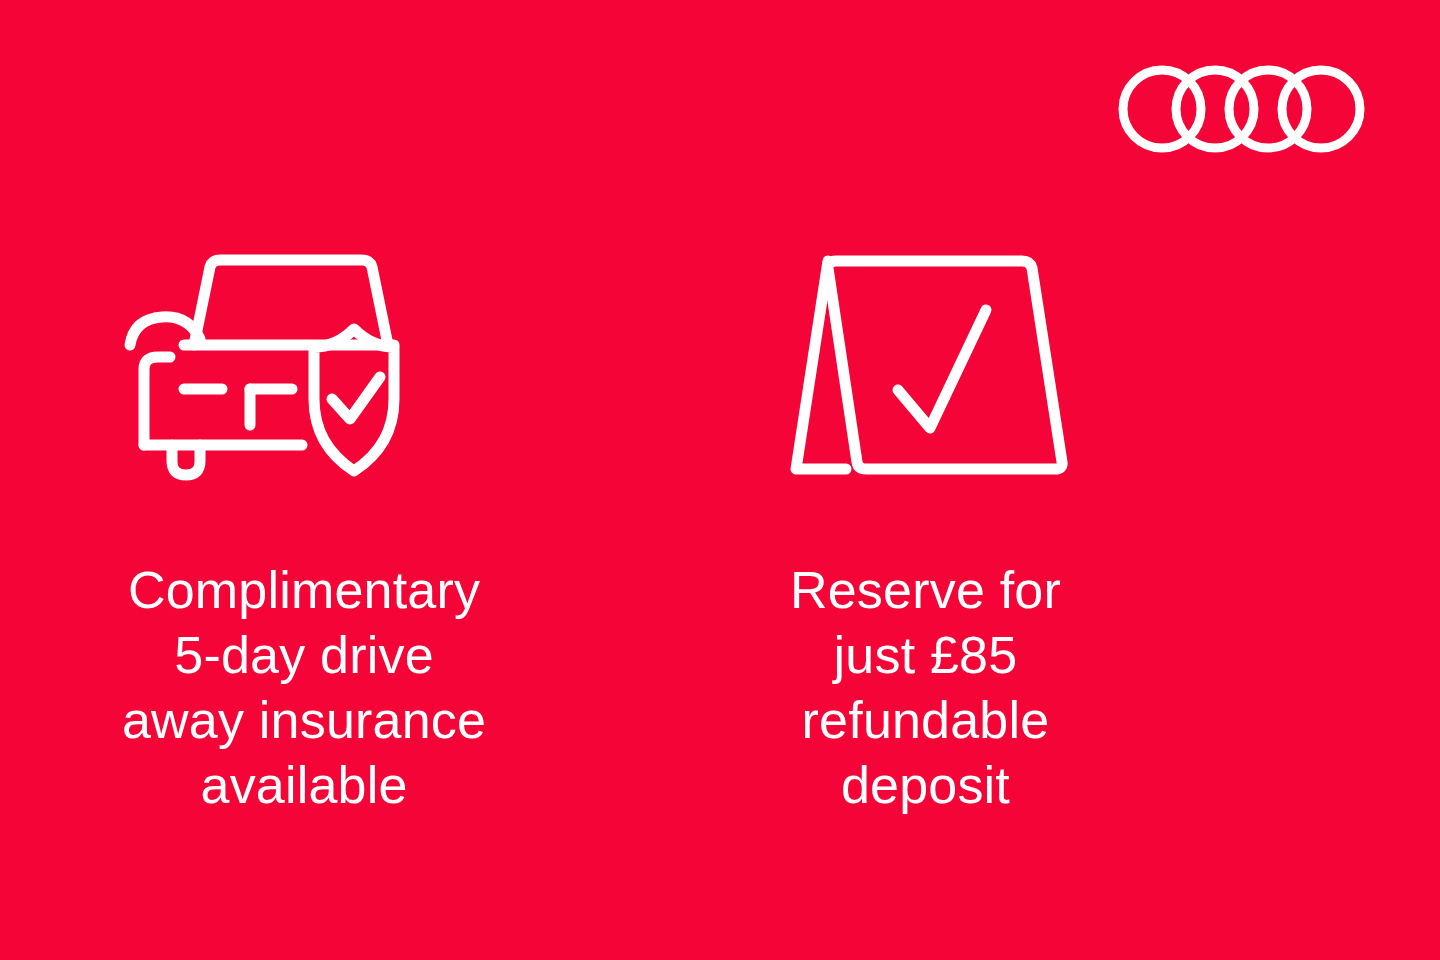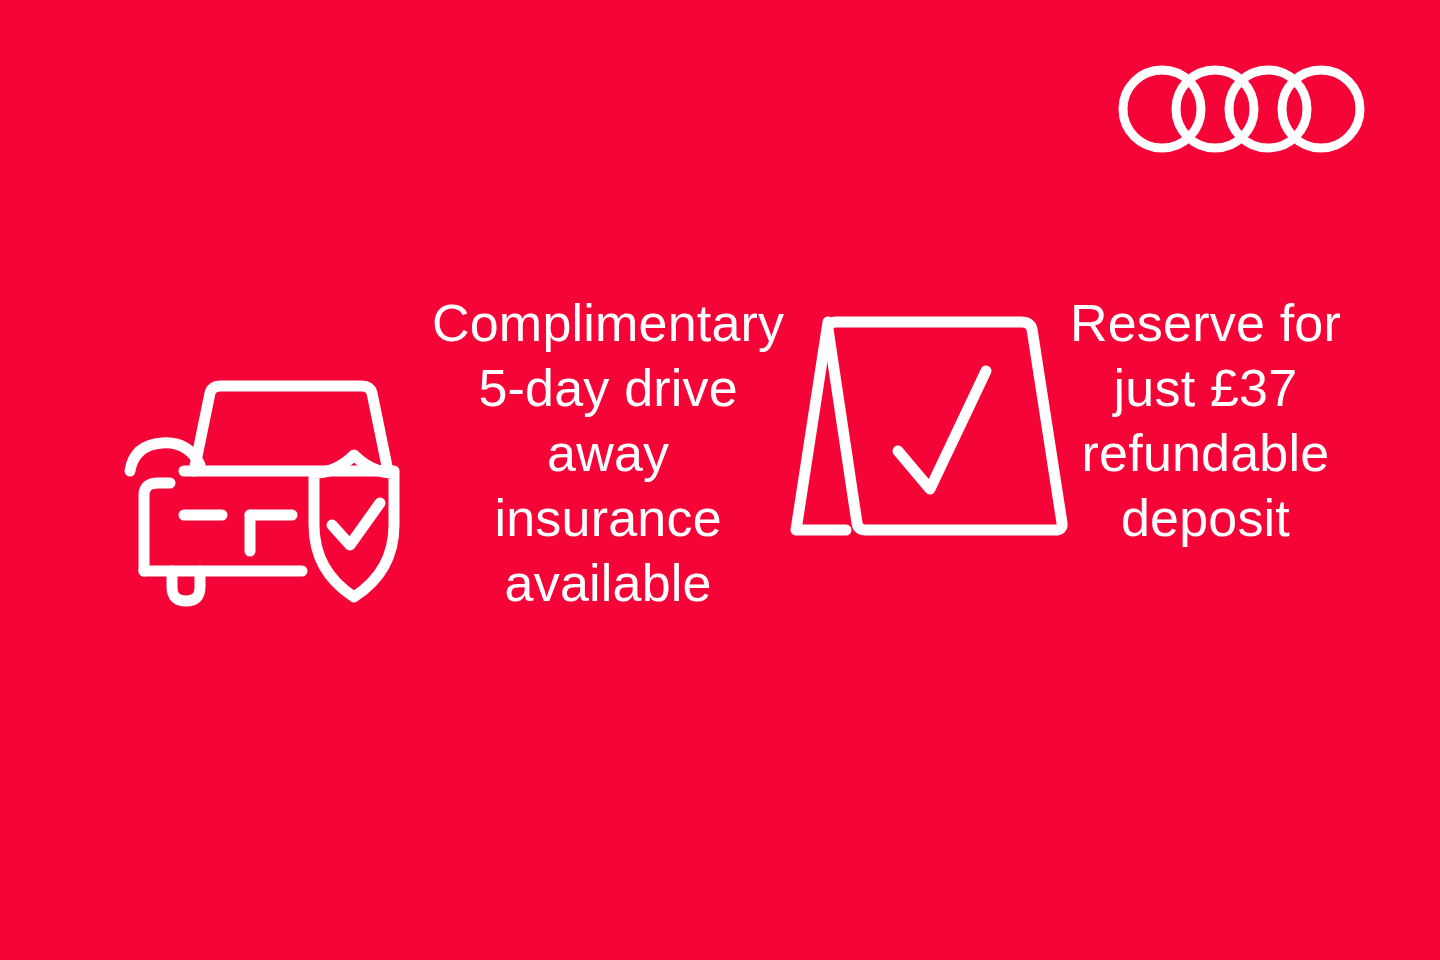--- a/index.html
+++ b/index.html
@@ -22,25 +22,25 @@
     position: absolute;
     left: 1118px;
     top: 62px;
     width: 254px;
     height: 94px;
   }
 
   
   .feature {
     position: absolute;
-    top: 223px;
+    top: 240px;
     width: 560px;
     display: flex;
-    flex-direction: row;
-    align-items: flex-end;
+    flex-direction: column;
+    align-items: flex-start;
   }
   #feature-insurance { left: 122px; }
   #feature-deposit   { left: 790px; }
 
   .icon-wrap {
     height: 250px;
     display: flex;
     align-items: center;
     justify-content: center;
   }
@@ -120,18 +120,18 @@
 
           <path d="M38 18 Q38 11 46 11 L232 11 Q240 11 242 18 L272 212
                    Q273 219 265 219 L76 219 Q68 219 67 212 Z"></path>
 
           <path d="M108 140 L140 178 L196 60"></path>
         </g>
       </svg>
     </div>
 
     <div class="feature-caption">Reserve for
-just £37
+just £85
 refundable
 deposit</div>
   </div>
 
 </div>
 
 </body></html>

